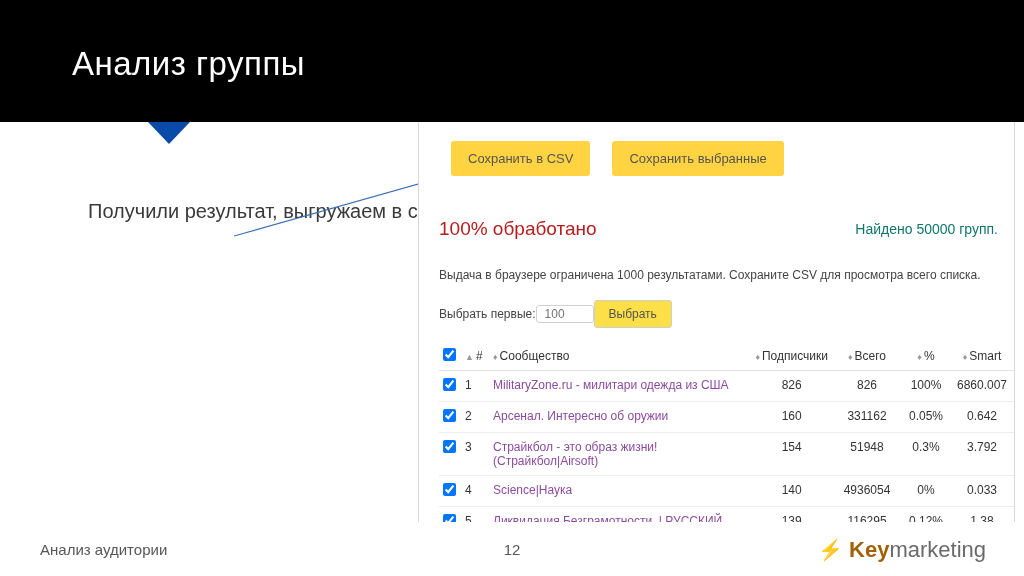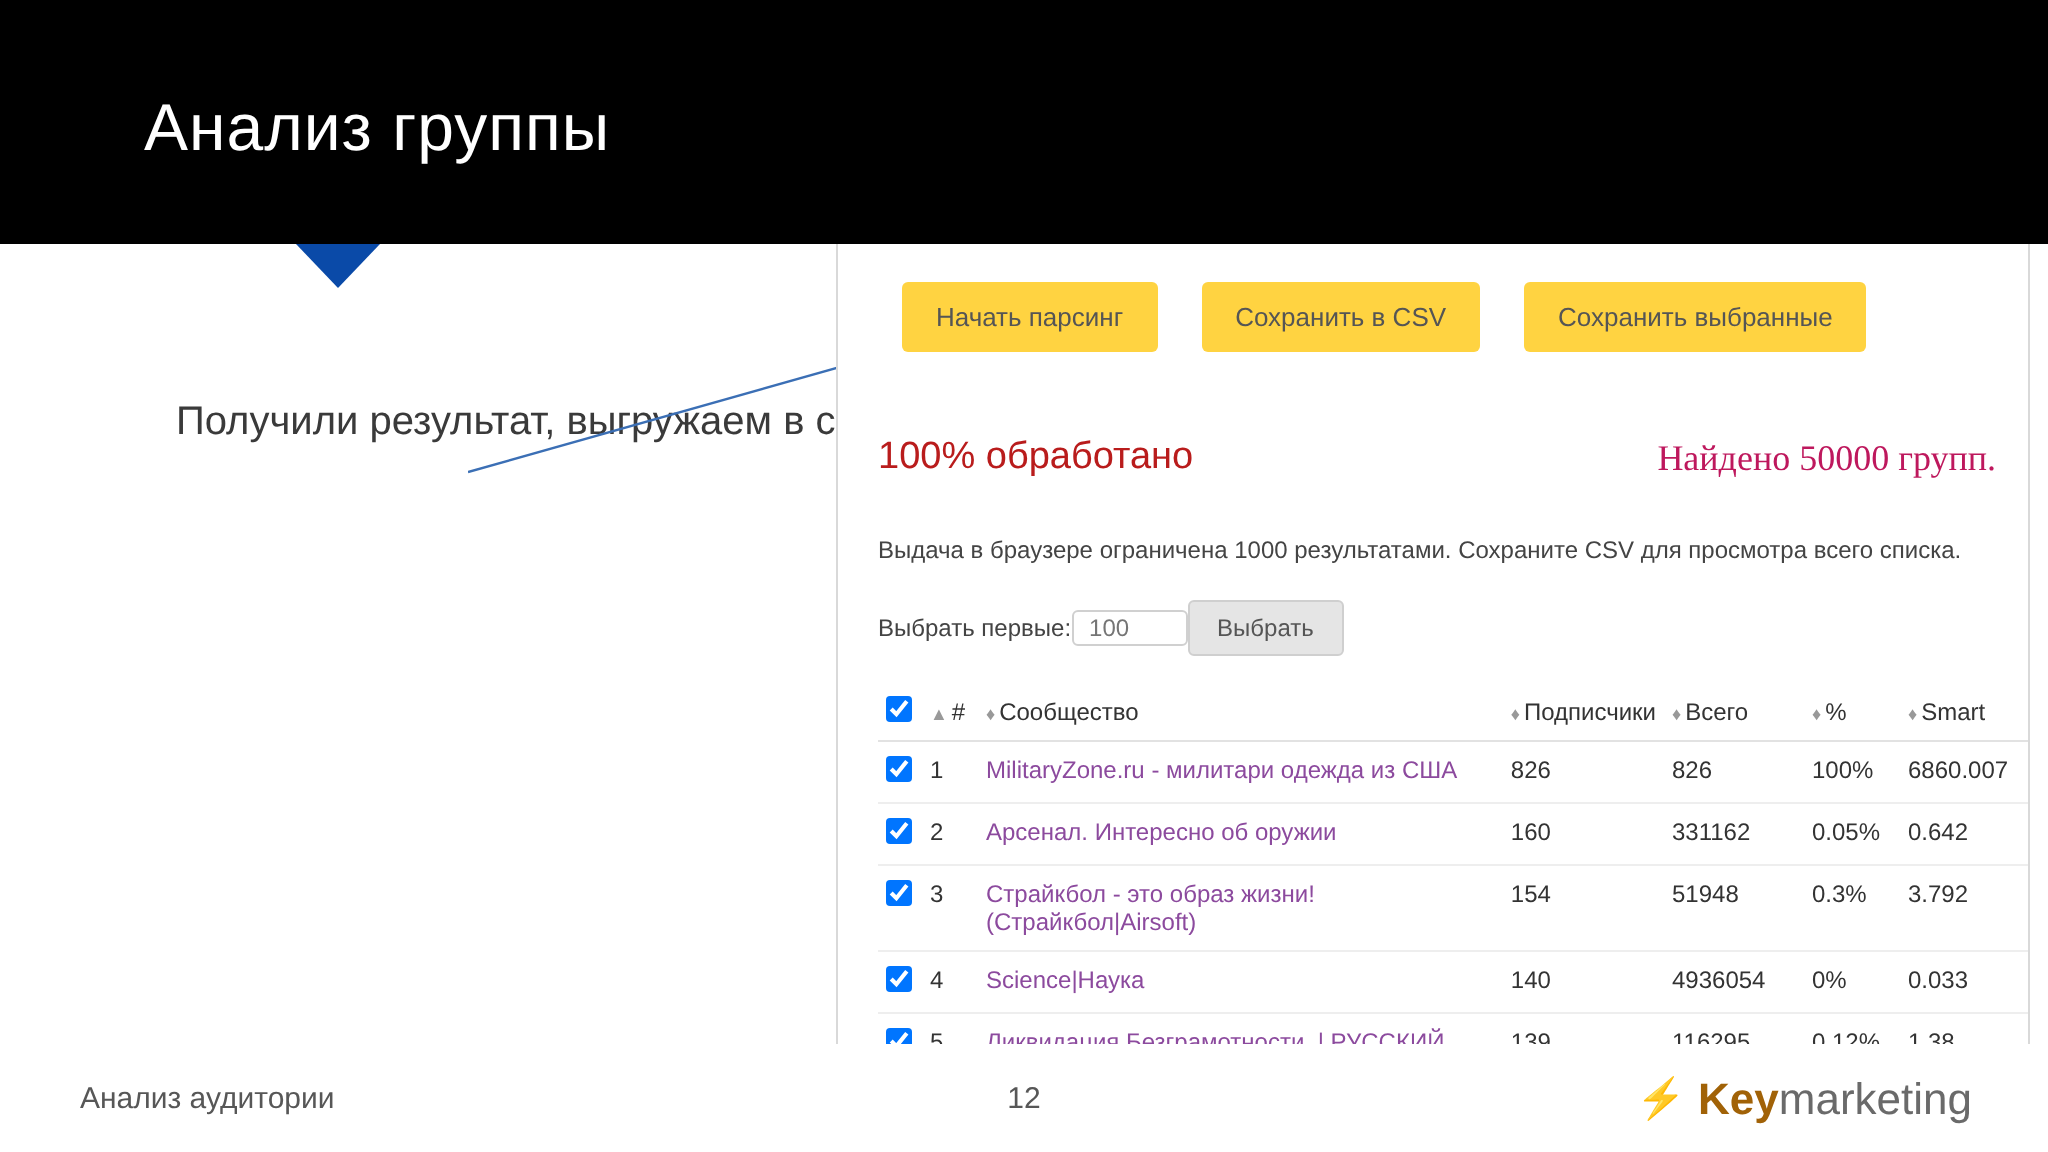--- a/index.html
+++ b/index.html
@@ -6,28 +6,28 @@
   body { font-family: "Segoe UI", Arial, sans-serif; width: 1024px; height: 576px; overflow: hidden; background: #fff; position: relative; }
   .blue-band { background: #000000; height: 122px; width: 100%; position: relative; }
   .slide-title { color: #fff; font-size: 33px; font-weight: 400; padding: 45px 0 0 72px; letter-spacing: .5px; }
   .pointer-down { position: absolute; left: 148px; bottom: -22px; width: 42px; height: 22px; background: #0a4aa8; clip-path: polygon(0 0, 100% 0, 50% 100%); }
   .left-note { position: absolute; left: 88px; top: 198px; font-size: 20px; color: #3a3a3a; line-height: 1.35; }
   .panel { position: absolute; left: 418px; top: 122px; width: 597px; height: 400px; background: #fff; border-left: 1px solid #d9d9d9; border-right: 1px solid #d9d9d9; overflow: hidden; }
   .btn-row { display: flex; gap: 22px; padding: 19px 12px 18px 32px; }
   .ybtn { background: #ffd341; color: #555; font-size: 13px; padding: 10px 17px; border: none; border-radius: 3px; cursor: pointer; }
   .status-row { display: flex; justify-content: space-between; align-items: center; padding: 0 16px 0 20px; margin-top: 24px; }
   .status-left { color: #b91c1c; font-size: 19px; font-weight: 300; }
-  .status-right { color: #be185d; font-size: 18px; font-family: Liberation Serif, serif; }
+  .status-right { color: #0f766e; font-size: 14px; }
   .hint { color: #444; font-size: 12px; padding: 28px 20px 0 20px; }
   .select-row { display: flex; align-items: center; padding: 18px 20px 14px 20px; font-size: 12px; color: #444; }
   .sel-input { width: 58px; height: 18px; border: 1px solid #d0d0d0; border-radius: 3px; color: #bbb; padding: 0 8px; font-size: 12px; }
-  .sel-btn { background: #e5e5e5; border: 1px solid #cfcfcf; color: #555; font-size: 12px; padding: 6px 14px; border-radius: 3px; cursor: pointer; }
+  .sel-btn { background: #fde047; border: 1px solid #cfcfcf; color: #555; font-size: 12px; padding: 6px 14px; border-radius: 3px; cursor: pointer; }
   table { width: calc(100% - 20px); margin-left: 20px; border-collapse: collapse; font-size: 12px; }
   th { text-align: left; font-weight: 400; color: #333; padding: 6px 4px; border-bottom: 1px solid #e2e2e2; vertical-align: middle; }
-  th.rt, td.rt { text-align: left; }
+  th.rt, td.rt { text-align: center; }
   td { padding: 7px 4px; border-bottom: 1px solid #eee; vertical-align: top; color: #333; }
   td.link { color: #8c4a9e; }
   .sort { color: #999; font-size: 9px; margin-right: 2px; }
   input[type=checkbox] { margin: 0; }
   .arrow-line { position: absolute; top: 138px; left: 234px; width: 334px; height: 110px; pointer-events: none; }
   .footer { position: absolute; bottom: 18px; left: 0; width: 100%; display: flex; align-items: center; font-size: 15px; color: #575757; }
   .footer .fl { padding-left: 40px; }
   .footer .fc { position: absolute; left: 50%; transform: translateX(-50%); }
   .footer .fr { position: absolute; right: 38px; font-size: 22px; font-weight: 500; color: #6a6a6a; display: flex; align-items: center; gap: 6px; }
   .footer .fr b { color: #a16207; font-weight: 700; }
@@ -47,21 +47,20 @@
   <defs>
       <marker id="ah" markerWidth="8" markerHeight="8" refX="6" refY="3" orient="auto">
         <path d="M0,0 L6,3 L0,6 Z" fill="#3b6fb5"></path>
       </marker>
     </defs>
   <line x1="0" y1="98" x2="326" y2="6" stroke="#3b6fb5" stroke-width="1.2" marker-end="url(#ah)"></line>
 </svg>
 
 <div class="panel">
   <div class="btn-row">
-    <button class="ybtn">Начать парсинг</button>
     <button class="ybtn">Сохранить в CSV</button>
     <button class="ybtn">Сохранить выбранные</button>
   </div>
 
   <div class="status-row">
     <div class="status-left">100% обработано</div>
     <div class="status-right">Найдено 50000 групп.</div>
   </div>
 
   <div class="hint">Выдача в браузере ограничена 1000 результатами. Сохраните CSV для просмотра всего списка.</div>

